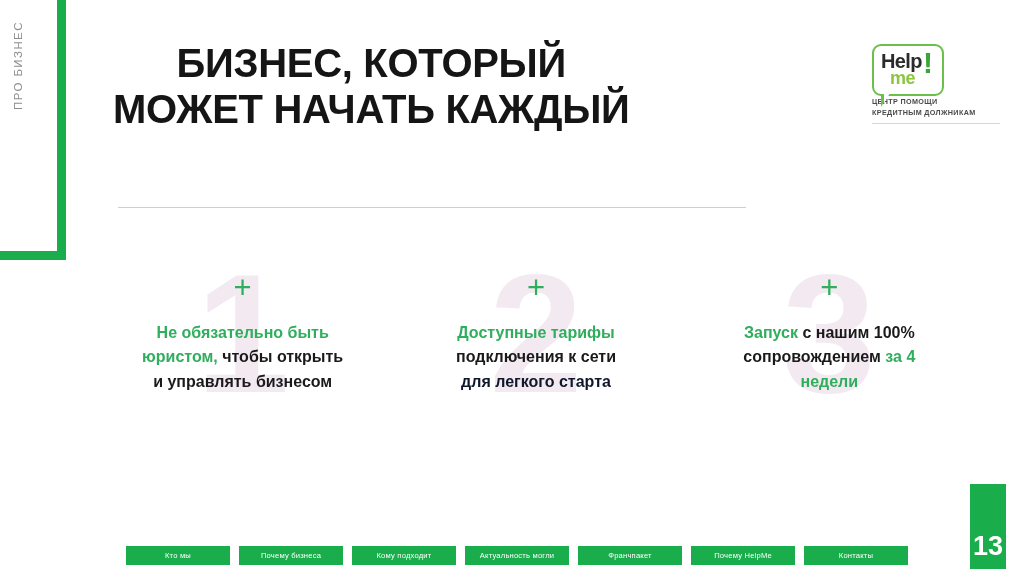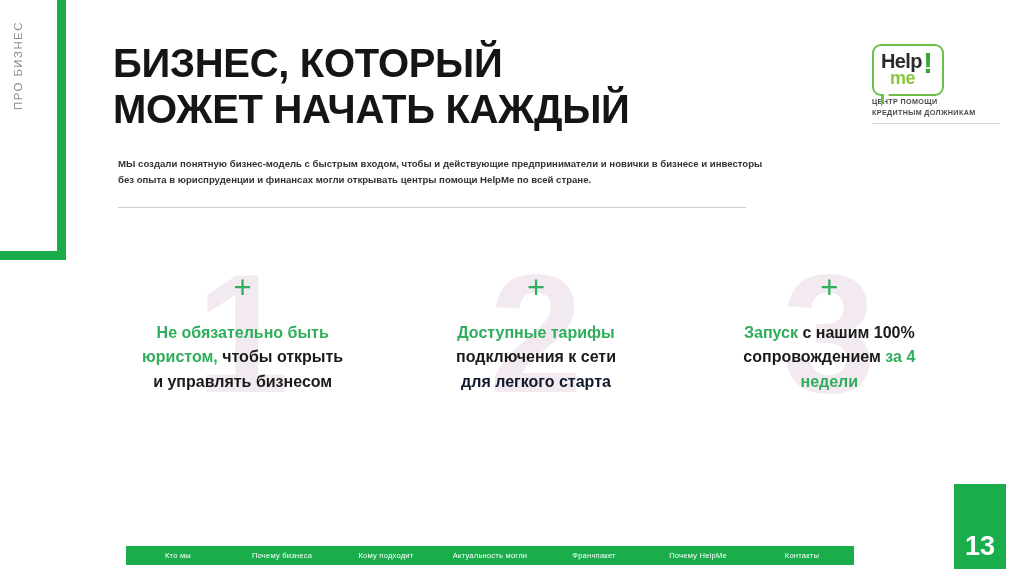--- a/index.html
+++ b/index.html
@@ -35,20 +35,21 @@
 
   
   .headline {
     position:absolute; left:113px; top:41px;
     font-size:40px;
     line-height:1.14;
     font-weight:bold;
     letter-spacing:-0.3px;
     color:#151515;
     white-space:pre-line;
+    text-align:center;
   }
 
   
   .lede {
     position:absolute; left:118px; top:156px;
     width:645px;
     font-size:9.6px;
     line-height:1.68;
     color:#333333;
     font-weight:600;
@@ -147,41 +148,41 @@
     font-weight:bold;
     color:#1a1a1a;
     padding:0 6px;
   }
   .g  { color:#2fae5c; }
   .gl { color:#0f172a;margin-top:9px; }
 
   
   .nav {
     position:absolute; left:126px; bottom:12px;
-    display:flex; 
+    display:flex; gap:9px;
   }
   .nav-btn {
     background:#1aad4b;
     color:#ffffff;
     font-size:7.6px;
     letter-spacing:0.2px;
     height:19px;
     display:flex;
     align-items:center;
     justify-content:center;
     padding:0 12px;
     white-space:nowrap;
   }
   .nav-btn.w1 { width:104px; }
 
   
   .page-badge {
     position:absolute;
     right:18px; bottom:8px;
-    width:52px; height:85px;
+    width:36px; height:85px;
     background:#1aad4b;
     color:#ffffff;
     display:flex;
     align-items:flex-end;
     justify-content:center;
     padding-bottom:7px;
     font-size:27px;
     font-weight:bold;
   }
 </style>
@@ -189,21 +190,20 @@
 <body>
 
 <div class="slide">
 
   <div class="side-frame"></div>
   <div class="side-label">ПРО БИЗНЕС</div>
 
   <div class="headline">БИЗНЕС, КОТОРЫЙ
 МОЖЕТ НАЧАТЬ КАЖДЫЙ</div>
 
-  <div class="lede">МЫ создали понятную бизнес-модель с быстрым входом, чтобы и действующие предприниматели и новички в бизнесе и инвесторы без опыта в юриспруденции и финансах  могли открывать центры помощи HelpMe по всей стране.</div>
   <div class="rule"></div>
 
   <div class="logo">
     <div class="bubble">
       <span class="logo-help">Help</span>
       <span class="logo-me">me</span>
       <span class="logo-bang">!</span>
     </div>
     <div class="logo-tag">ЦЕНТР ПОМОЩИ
 КРЕДИТНЫМ ДОЛЖНИКАМ</div>

